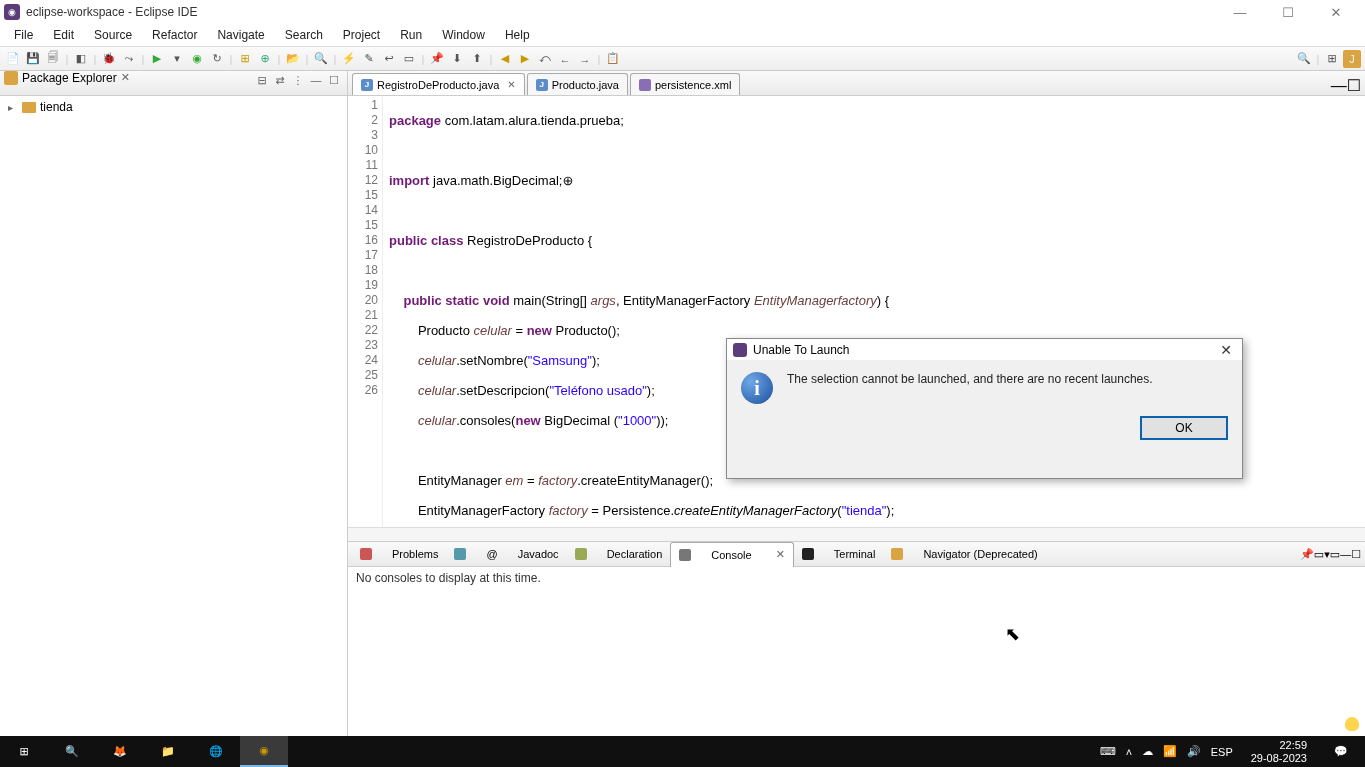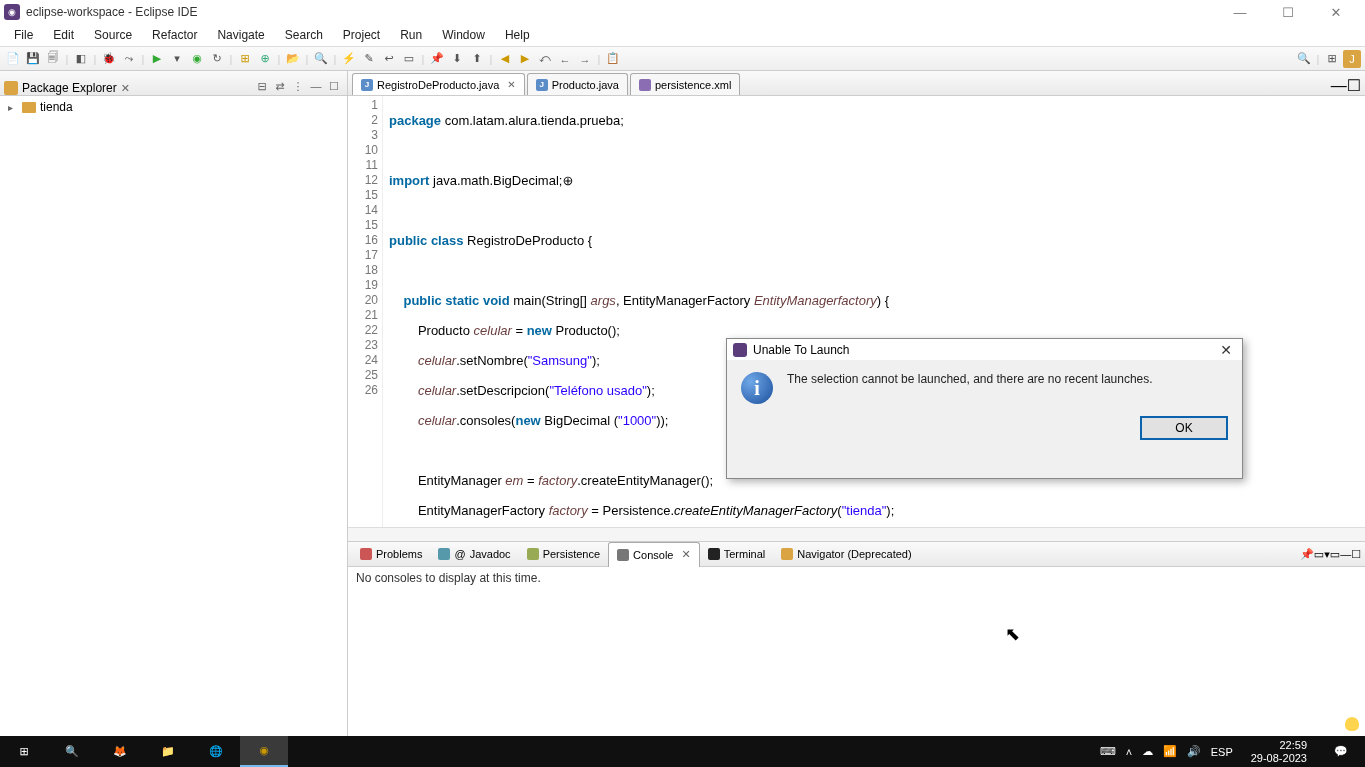--- a/index.html
+++ b/index.html
@@ -10,21 +10,21 @@
 .win-btns { display: flex; gap: 18px; padding-right: 10px; }
 .win-btn { width: 30px; height: 22px; display: flex; align-items: center; justify-content: center; color: #777; font-size: 13px; }
 .menubar { height: 22px; background: #fff; display: flex; align-items: center; padding: 0 4px; font-size: 12px; color: #222; }
 .menubar span { padding: 2px 10px; }
 .toolbar { height: 25px; background: linear-gradient(#fafafa, #efefef); border-top: 1px solid #ddd; border-bottom: 1px solid #ccc; display: flex; align-items: center; padding: 0 4px; gap: 2px; }
 .tb { width: 18px; height: 18px; display: flex; align-items: center; justify-content: center; font-size: 11px; color: #555; }
 .tb.sep { width: 6px; color: #ccc; }
 .toolbar .spacer { flex: 1; }
 .main { display: flex; height: calc(100% - 24px - 22px - 25px - 31px); }
 .left-panel { width: 348px; border-right: 1px solid #ccc; background: #fff; display: flex; flex-direction: column; }
-.panel-header { height: 25px; background: linear-gradient(#fafafa, #eaeaea); border-bottom: 1px solid #ccc; display: flex; align-items: flex-end; padding: 0 4px; font-size: 12px; }
+.panel-header { height: 25px; background: linear-gradient(#fafafa, #eaeaea); border-bottom: 1px solid #ccc; display: flex; align-items: flex-start; padding: 0 4px; font-size: 12px; }
 .panel-header .ph-icon { width: 14px; height: 14px; background: #d9a441; margin-right: 4px; border-radius: 2px; }
 .panel-header .close-x { margin-left: 4px; color: #666; font-size: 11px; }
 .panel-header .spacer { flex: 1; }
 .panel-header .mini-btn { width: 18px; height: 18px; display: flex; align-items: center; justify-content: center; color: #666; font-size: 11px; }
 .tree { padding: 4px 8px; font-size: 12px; }
 .tree-item { display: flex; align-items: center; gap: 4px; }
 .tree-item .expand { color: #666; font-size: 10px; width: 10px; }
 .tree-item .folder { width: 14px; height: 11px; background: #d9a441; border-radius: 1px; }
 .right-panel { flex: 1; display: flex; flex-direction: column; }
 .editor-tabs { height: 25px; background: linear-gradient(#fafafa, #eaeaea); border-bottom: 1px solid #ccc; display: flex; align-items: flex-end; padding: 0 4px; }
@@ -32,27 +32,27 @@
 .etab.active { background: #fff; }
 .etab .j-icon { width: 12px; height: 12px; background: #5b8dc9; border-radius: 2px; display: flex; align-items: center; justify-content: center; color: #fff; font-size: 8px; font-weight: bold; }
 .etab .xml-icon { width: 12px; height: 12px; background: #8a6db3; border-radius: 2px; }
 .etab .x { color: #666; font-size: 10px; margin-left: 4px; }
 .editor-tabs .spacer { flex: 1; }
 .editor { flex: 1; display: flex; font-family: Consolas, monospace; font-size: 13px; overflow: hidden; background: #fff; }
 .gutter { width: 35px; background: #fff; border-right: 1px solid #eee; text-align: right; padding: 2px 4px 0 0; color: #777; font-size: 12px; line-height: 15px; }
 .gutter div { height: 15px; }
 .code { flex: 1; padding: 2px 0 0 6px; line-height: 15px; white-space: pre; position: relative; }
 .code .line { height: 15px; }
-.kw { color: #0369a1; font-weight: bold; }
+.kw { color: #701a75; font-weight: bold; }
 .str { color: #2a00ff; }
 .ident { color: #6a3e3e; font-style: italic; }
 .scrollbar-h { height: 14px; background: #f5f5f5; border-top: 1px solid #ddd; }
 .bottom-panel { height: 195px; border-top: 1px solid #ccc; display: flex; flex-direction: column; }
 .bottom-tabs { height: 25px; background: linear-gradient(#fafafa, #eaeaea); border-bottom: 1px solid #ccc; display: flex; align-items: center; padding: 0 4px; font-size: 11px; }
-.btab { display: flex; align-items: center; gap: 4px; padding: 12px 8px; height: 22px; }
+.btab { display: flex; align-items: center; gap: 20px; padding: 12px 8px; height: 22px; }
 .btab .bicon { width: 12px; height: 12px; border-radius: 2px; }
 .btab.active { background: #fff; border: 1px solid #aaa; border-bottom: none; border-radius: 3px 3px 0 0; }
 .bottom-tabs .spacer { flex: 1; }
 .bottom-content { flex: 1; padding: 4px 8px; font-size: 12px; color: #333; }
 .status-strip { height: 17px; background: #fff; border-top: 1px solid #ddd; }
 .taskbar { height: 31px; background: #101010; display: flex; align-items: center; color: #fff; font-size: 11px; position: absolute; bottom: 0; left: 0; right: 0; }
 .taskbar .tb-item { width: 48px; height: 31px; display: flex; align-items: center; justify-content: center; }
 .taskbar .spacer { flex: 1; }
 .taskbar .clock { text-align: right; line-height: 13px; padding: 0 10px; font-size: 11px; }
 .tb-sys { display: flex; align-items: center; gap: 10px; padding: 0 8px; }
@@ -236,21 +236,21 @@
             <span class="bicon" style="background:#c55"></span>
             <span>Problems</span>
           </div>
         <div class="btab">
             <span class="bicon" style="background:#59a"></span>
             <span>@ </span>
             <span>Javadoc</span>
           </div>
         <div class="btab">
             <span class="bicon" style="background:#9a5"></span>
-            <span>Persistence</span>
+            <span>Declaration</span>
           </div>
         <div class="btab active">
             <span class="bicon" style="background:#777"></span>
             <span>Console</span>
             <span class="x" style="margin-left:4px;color:#666">✕</span>
           </div>
         <div class="btab">
             <span class="bicon" style="background:#222"></span>
             <span>Terminal</span>
           </div>

